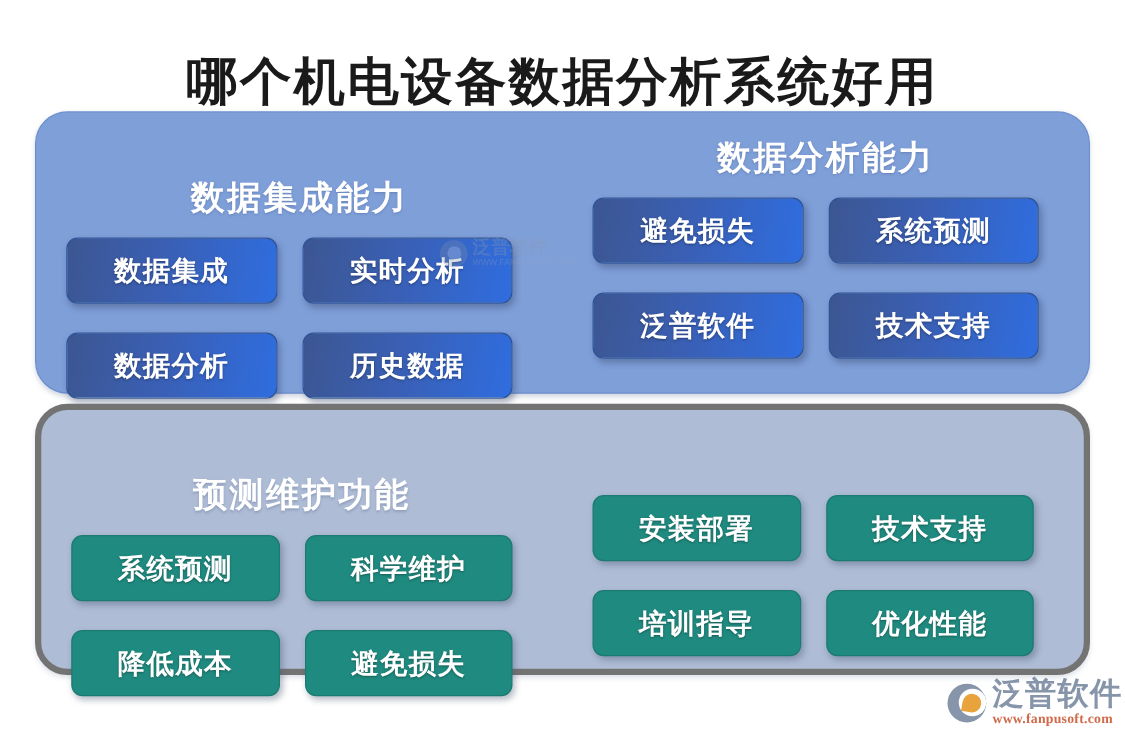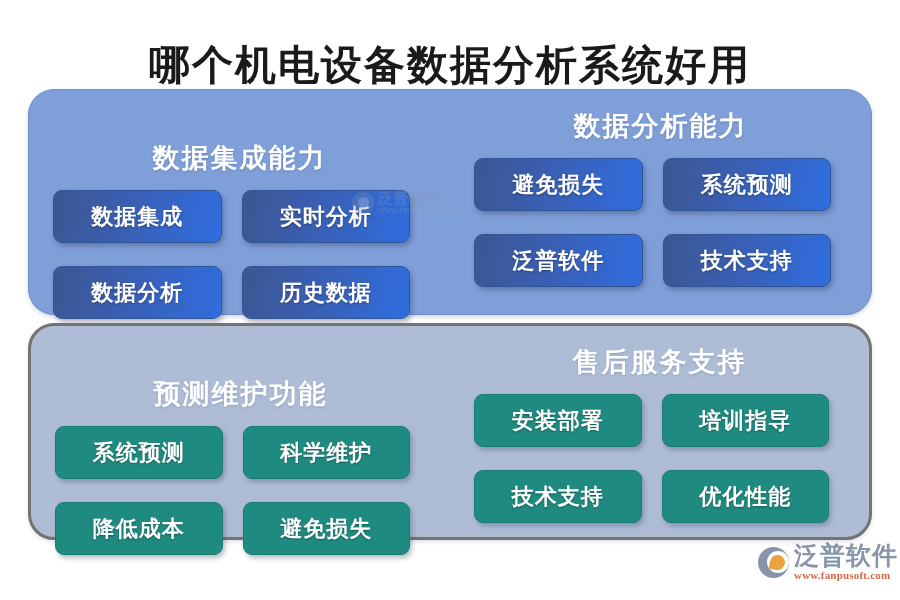--- a/index.html
+++ b/index.html
@@ -47,21 +47,21 @@
     top: 89px;
     height: 226px;
     background: #7f9fd9;
     border: 1px solid #6d8fcd;
     box-shadow: 0 2px 4px rgba(80,100,140,0.25);
   }
   .panel-bottom {
     top: 323px;
     height: 217px;
     background: #aebcd6;
-    border: 3px solid #737373;
+    border: 5px solid #737373;
     box-shadow: 0 2px 4px rgba(110,125,155,0.22);
   }
 
   
   .section {
     position: absolute;
     top: 0;
     height: 100%;
     width: 50%;
   }
@@ -261,25 +261,24 @@
       <div class="section-title">预测维护功能</div>
       <div class="chip-grid">
         <div class="chip chip-teal">系统预测</div>
         <div class="chip chip-teal">科学维护</div>
         <div class="chip chip-teal">降低成本</div>
         <div class="chip chip-teal">避免损失</div>
       </div>
     </div>
 
     <div class="section right">
-      <div class="section-title">售后服务支持</div>
       <div class="chip-grid">
         <div class="chip chip-teal">安装部署</div>
+        <div class="chip chip-teal">技术支持</div>
         <div class="chip chip-teal">培训指导</div>
-        <div class="chip chip-teal">技术支持</div>
         <div class="chip chip-teal">优化性能</div>
       </div>
     </div>
 
   </div>
 
   <div class="watermark">
     <span class="wm-mark"></span>
     <span class="wm-text">
       <span class="wm-name">泛普软件</span>

